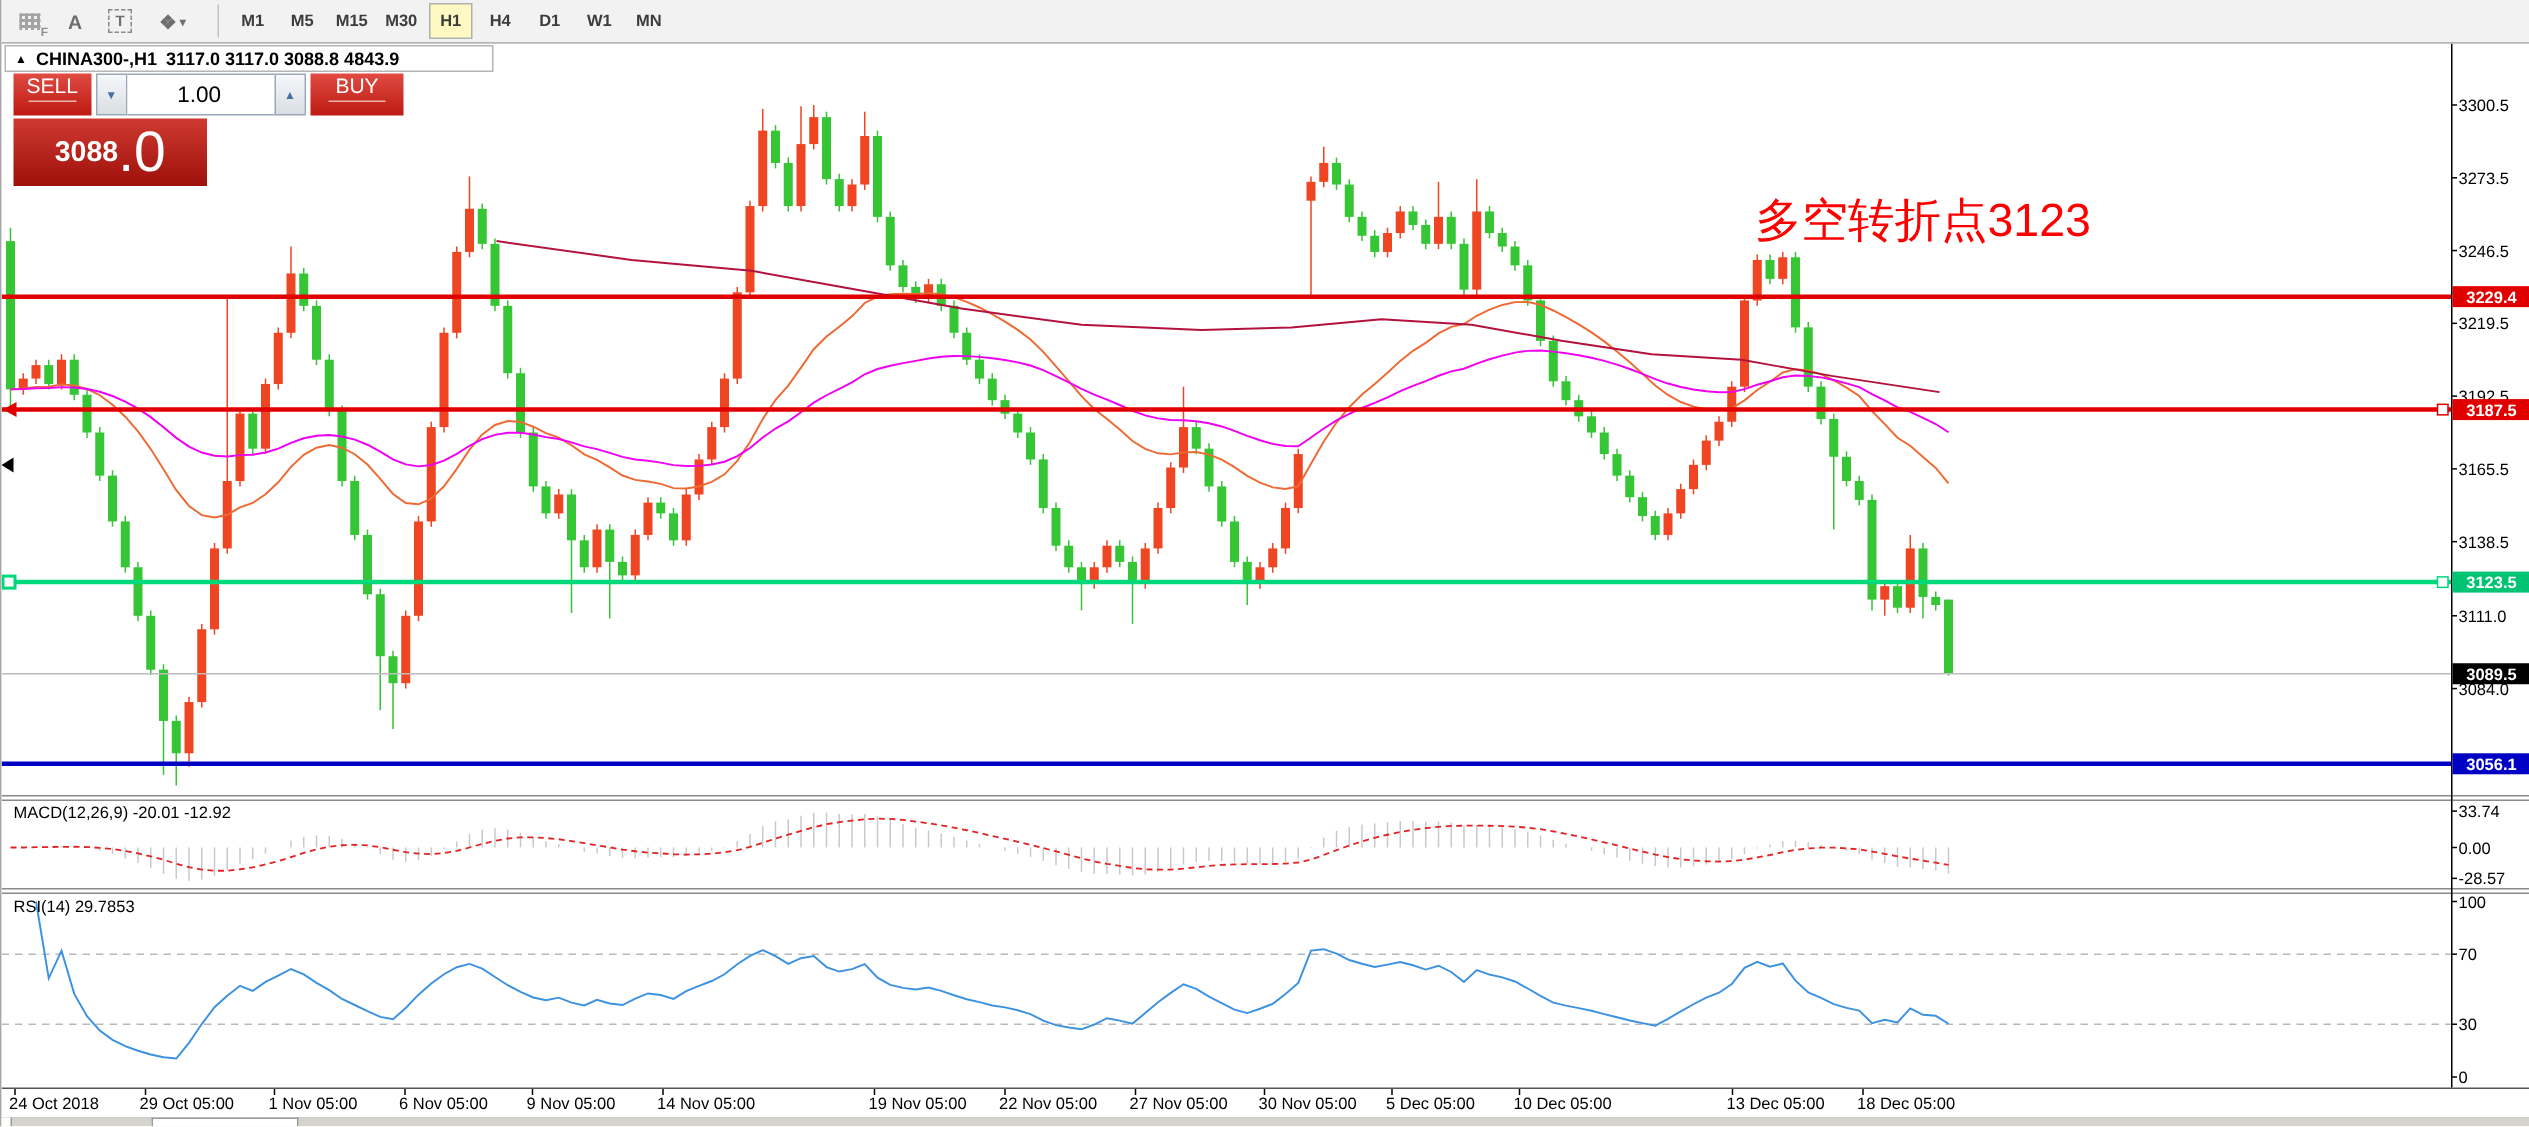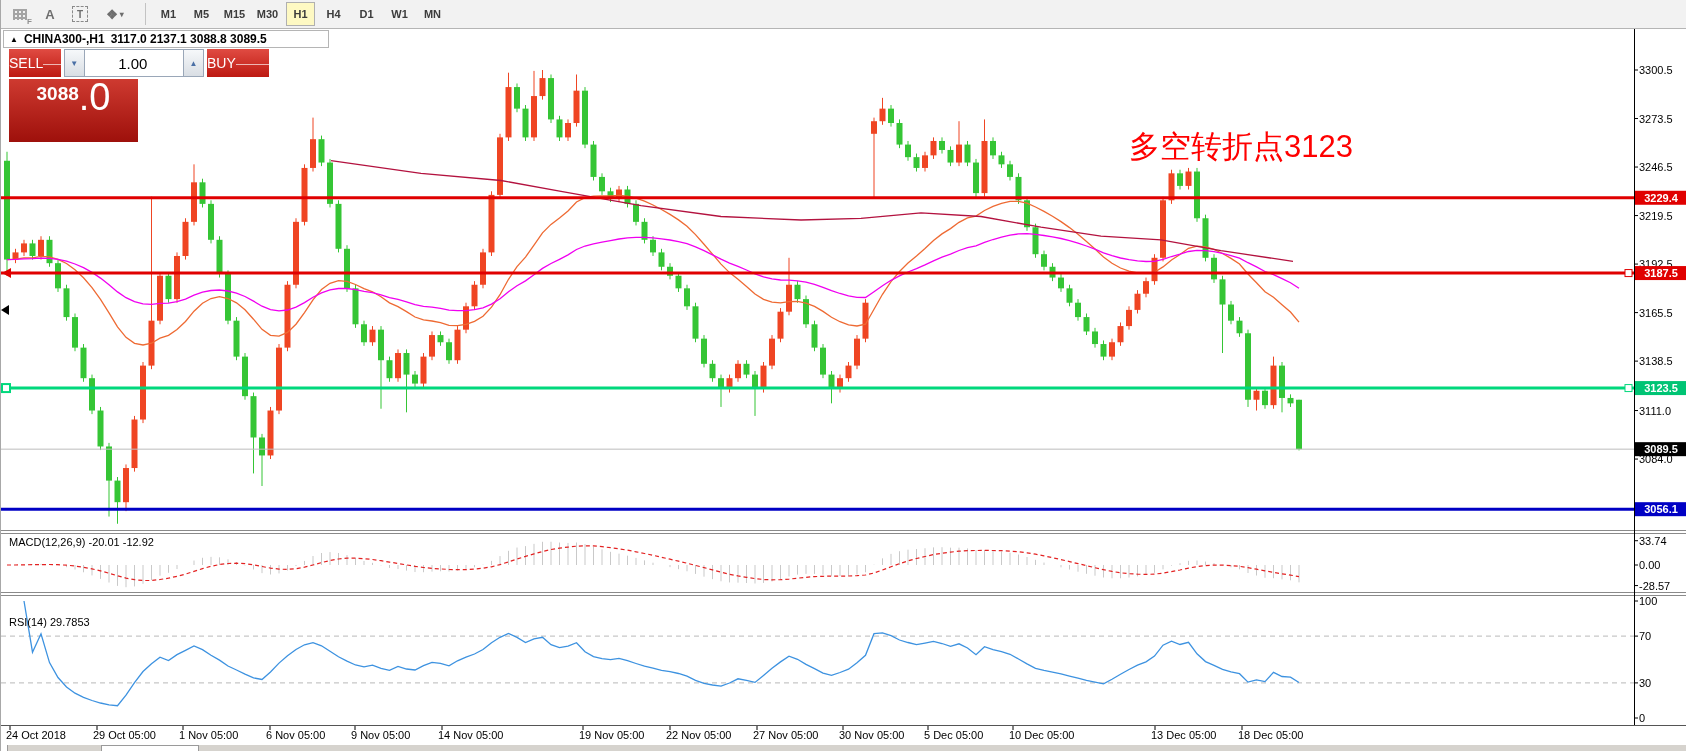--- a/index.html
+++ b/index.html
@@ -23,44 +23,44 @@
   .tf-btn.active{background:#fef9c3;border:1px solid #b0b0b0;}
   .caret{font-size:8px;color:#6e6e6e;margin-left:2px;}
   
   #chart-header{position:absolute;left:2px;top:30px;width:318px;height:16px;background:#fff;
       border:1px solid #b5b5b5;display:flex;align-items:center;gap:6px;padding-left:6px;
       font-size:12px;font-weight:bold;color:#000;z-index:20;}
   #chart-header .tri{font-size:8px;}
   
   #trade-panel{position:absolute;left:8px;top:49px;width:260px;z-index:20;font-family:"Liberation Sans",sans-serif;}
   #tp-row1{display:flex;height:28px;}
-  .tp-btn{color:#fff;font-size:14px;display:flex;flex-direction:row;align-items:center;justify-content:flex-start;
+  .tp-btn{color:#fff;font-size:14px;display:flex;flex-direction:column;align-items:center;justify-content:flex-start;
           background:linear-gradient(#e04b42,#bd1a12);cursor:pointer;position:relative;}
   .tp-btn em{font-style:normal;}
   .tp-btn i{display:block;width:62%;height:1px;background:rgba(255,255,255,.65);margin-top:2px;}
   #sell-btn{width:59px;}
   #buy-btn{width:71px;margin-left:3px;}
   .spin{width:22px;height:26px;border:1px solid #9aa7b8;background:linear-gradient(#f6f8fa,#d9dee4);
         display:flex;align-items:center;justify-content:center;color:#4a6fa5;font-size:8px;cursor:pointer;}
   #vol-wrap{width:98px;height:26px;border-top:1px solid #9aa7b8;border-bottom:1px solid #9aa7b8;background:#fff;}
   #vol-input{width:92px;height:24px;border:0;outline:none;text-align:center;font-size:15px;
              font-family:"Liberation Sans",sans-serif;padding-right:6px;}
   #tp-row2{display:flex;margin-top:2px;}
   .price-box{height:45px;background:linear-gradient(#ce3a30,#9e100b);color:#fff;display:flex;
-             align-items:flex-start;justify-content:center;padding-bottom:18px;cursor:pointer;}
+             align-items:center;justify-content:center;padding-bottom:0;cursor:pointer;}
   .price-box .small{font-size:19px;font-weight:bold;line-height:30px;}
   .price-box .big{font-size:38px;font-weight:normal;line-height:36px;}
   #sell-price-box{width:129px;}
   #buy-price-box{width:126px;margin-left:3px;}
   
-  #annotation{position:absolute;left:1128px;top:126px;font-size:31px;color:#ff0000;z-index:15;
+  #annotation{position:absolute;left:1169px;top:126px;font-size:31px;color:#ff0000;z-index:15;
               font-family:"Liberation Sans",sans-serif;}
   .ind-label{position:absolute;left:8px;font-size:11px;color:#000;z-index:15;}
   #macd-label{top:536px;}
-  #rsi-label{top:616px;}
+  #rsi-label{top:599px;}
   #bottom-strip{position:absolute;left:0;top:745px;width:1686px;height:6px;background:#d6d3ce;z-index:15;}
   #bottom-tab{position:absolute;left:100px;top:0;width:98px;height:6px;background:#fff;border:1px solid #9a9a9a;border-bottom:0;box-sizing:border-box;}
   #bottom-corner{position:absolute;left:0;top:0;width:7px;height:6px;background:#fff;border-right:1px solid #9a9a9a;box-sizing:border-box;}
   #chart-svg{position:absolute;left:0;top:0;z-index:5;}
 </style>
 </head>
 <body>
 
 <div id="app">
 
@@ -648,21 +648,21 @@
       <text x="1008" y="739" font-family="&quot;Liberation Sans&quot;,sans-serif" font-size="11" fill="#000000">10 Dec 05:00</text>
       <line x1="1154" y1="726" x2="1154" y2="730" stroke="#000"></line>
       <text x="1150" y="739" font-family="&quot;Liberation Sans&quot;,sans-serif" font-size="11" fill="#000000">13 Dec 05:00</text>
       <line x1="1241" y1="726" x2="1241" y2="730" stroke="#000"></line>
       <text x="1237" y="739" font-family="&quot;Liberation Sans&quot;,sans-serif" font-size="11" fill="#000000">18 Dec 05:00</text>
     </svg>
 
   <div id="chart-header">
     <span class="tri">▲</span>
     <span>CHINA300-,H1</span>
-    <span>3117.0 2137.1 3088.8 3089.5</span>
+    <span>3117.0 3117.0 3088.8 4843.9</span>
   </div>
 
   <div id="trade-panel">
     <div id="tp-row1">
       <div class="tp-btn" id="sell-btn">
         <em>SELL</em>
           <i></i>
       </div>
       <div class="spin" style="margin-left:3px;">▼</div>
       <div id="vol-wrap"><input id="vol-input" value="1.00" style=""></div>

